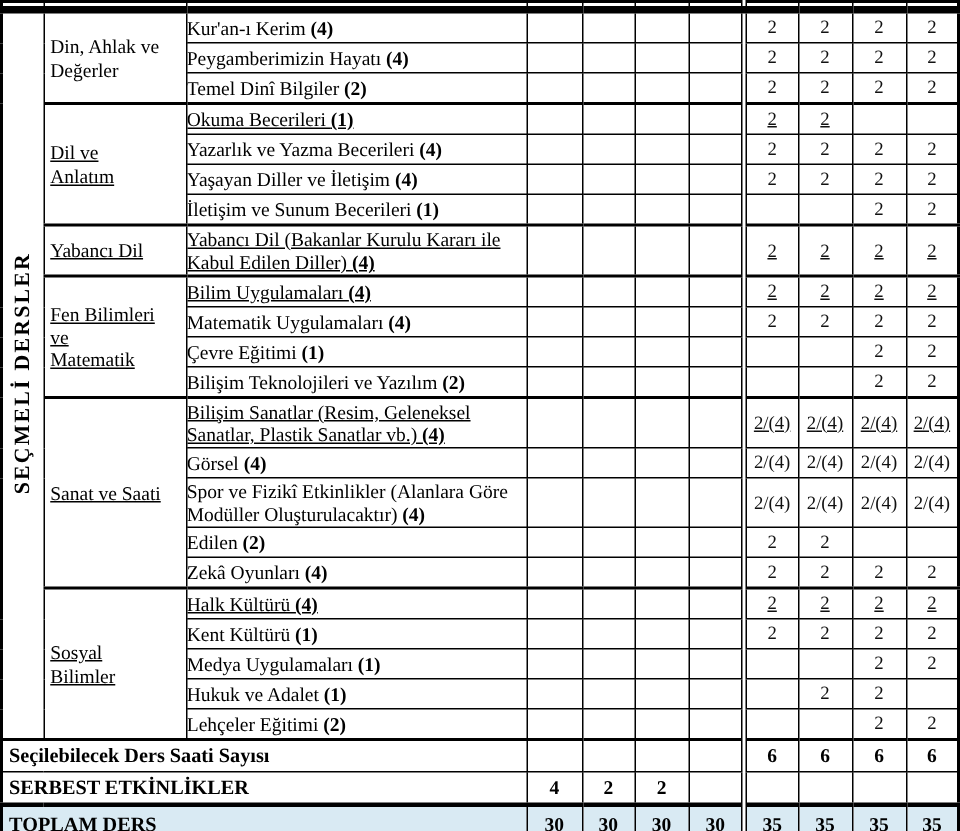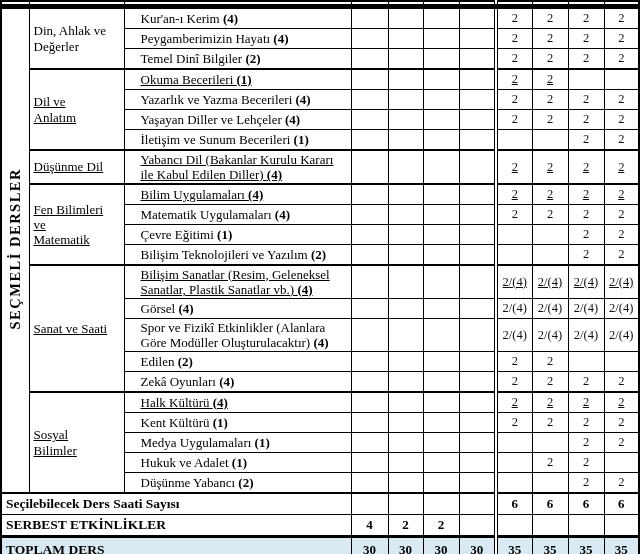--- a/index.html
+++ b/index.html
@@ -15,21 +15,21 @@
     border:1px solid #000;padding:0 3px;font-size:13px;line-height:1.18;
     overflow:hidden;vertical-align:middle;background:#fff;
   }
   tr.sliver td{height:2px;padding:0;border-bottom:5px solid #000;}
   td.vcell{text-align:center;padding:0;}
   .vwrap{
     writing-mode:vertical-rl;transform:rotate(180deg);white-space:nowrap;
     font-weight:bold;font-size:14.5px;letter-spacing:1.5px;margin:0 auto;display:inline-block;
   }
   td.cat{padding:0 2px 0 4px;}
-  td.course{padding:0 2px 0 16px;}
+  td.course{padding:0 2px 0 0;}
   td.course .hours{font-weight:bold;}
   tr.single td{height:19px;}
   tr.tall td{height:32px;}
   td.val{text-align:center;font-size:12.5px;padding:0;color:#111;}
   td.c5{border-left:4px double #000;}
   td.sec{border-top:2px solid #000;text-decoration:underline;}
   tr.foot td{height:20px;margin-top:20px;}
   tr.ftop td{border-top:2px solid #000;}
   tr.ttop td{border-top:3px solid #000;}
   td.flabel{font-weight:bold;font-size:13.5px;padding:0 2px 0 4px;}
@@ -120,21 +120,21 @@
           <td class="val"></td>
           <td class="val"></td>
           <td class="val"></td>
           <td class="val"></td>
           <td class="val c5">2</td>
           <td class="val">2</td>
           <td class="val">2</td>
           <td class="val">2</td>
         </tr>
         <tr class="single">
-          <td class="course"><span class="cname">Yaşayan Diller ve Lehçeler </span><span class="hours">(4)</span></td>
+          <td class="course"><span class="cname">Yaşayan Diller ve İletişim </span><span class="hours">(4)</span></td>
           <td class="val"></td>
           <td class="val"></td>
           <td class="val"></td>
           <td class="val"></td>
           <td class="val c5">2</td>
           <td class="val">2</td>
           <td class="val">2</td>
           <td class="val">2</td>
         </tr>
         <tr class="single">
@@ -142,21 +142,21 @@
           <td class="val"></td>
           <td class="val"></td>
           <td class="val"></td>
           <td class="val"></td>
           <td class="val c5"></td>
           <td class="val"></td>
           <td class="val">2</td>
           <td class="val">2</td>
         </tr>
         <tr class="tall">
-          <td class="cat sec" rowspan="1">Düşünme Dil</td>
+          <td class="cat sec" rowspan="1">Yabancı Dil</td>
           <td class="course sec"><span class="cname">Yabancı Dil (Bakanlar Kurulu Kararı ile Kabul Edilen Diller) </span><span class="hours">(4)</span></td>
           <td class="val sec"></td>
           <td class="val sec"></td>
           <td class="val sec"></td>
           <td class="val sec"></td>
           <td class="val c5 sec">2</td>
           <td class="val sec">2</td>
           <td class="val sec">2</td>
           <td class="val sec">2</td>
         </tr>
@@ -300,21 +300,21 @@
           <td class="val"></td>
           <td class="val"></td>
           <td class="val"></td>
           <td class="val"></td>
           <td class="val c5"></td>
           <td class="val">2</td>
           <td class="val">2</td>
           <td class="val"></td>
         </tr>
         <tr class="single">
-          <td class="course"><span class="cname">Düşünme Yabancı </span><span class="hours">(2)</span></td>
+          <td class="course"><span class="cname">Lehçeler Eğitimi </span><span class="hours">(2)</span></td>
           <td class="val"></td>
           <td class="val"></td>
           <td class="val"></td>
           <td class="val"></td>
           <td class="val c5"></td>
           <td class="val"></td>
           <td class="val">2</td>
           <td class="val">2</td>
         </tr>
         <tr class="foot ftop">

